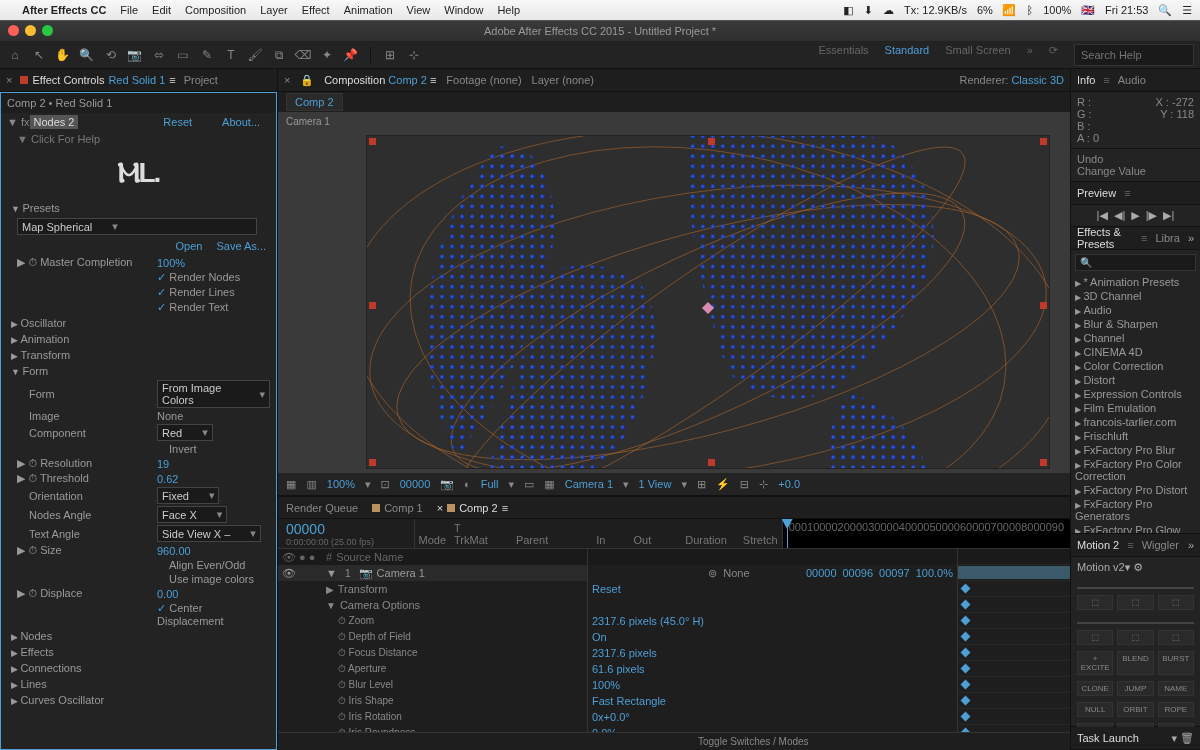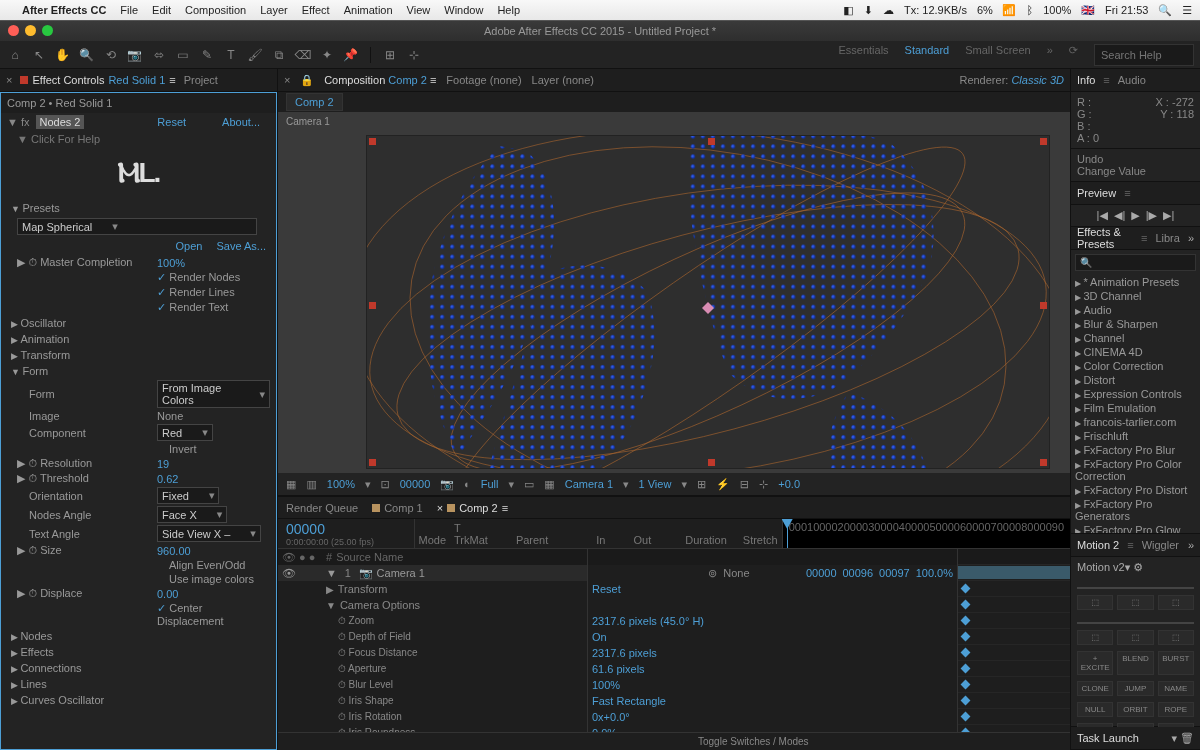--- a/index.html
+++ b/index.html
@@ -11,21 +11,21 @@
 .ae-titlebar { height: 20px; background: linear-gradient(#3a3a3a,#2e2e2e); text-align: center; line-height: 20px; font-size: 11px; color: #999; position: relative; }
 .traffic { position: absolute; left: 8px; top: 4px; display: flex; gap: 6px; }
 .traffic span { width: 11px; height: 11px; border-radius: 50%; display: inline-block; }
 .tr-r{background:#ff5f57}.tr-y{background:#febc2e}.tr-g{background:#28c840}
 .toolbar { height: 28px; background: #232323; border-bottom: 1px solid #111; display: flex; align-items: center; padding: 0 6px; gap: 6px; }
 .toolbar .tool { width: 18px; height: 18px; display:flex;align-items:center;justify-content:center; color:#888; cursor:pointer; font-size:12px;}
 .toolbar .sep { width:1px; height:16px; background:#111; margin:0 4px;}
 .toolbar .workspace { margin-left:auto; display:flex; gap:16px; font-size:11px; }
 .toolbar .ws-item{color:#666;cursor:pointer;}
 .toolbar .ws-item.active{color:#4d9fd6;}
-.toolbar .search{background:#1a1a1a;border:1px solid #333;padding:4px 6px;color:#888;font-size:11px;width:100px;}
+.toolbar .search{background:#1a1a1a;border:1px solid #333;padding:4px 6px;color:#888;font-size:11px;width:120px;}
 .main { flex:1; display:flex; min-height:0;}
 .left-panel { width:278px; background:#232323; border-right:1px solid #111; display:flex; flex-direction:column;}
 .center-panel { flex:1; display:flex; flex-direction:column; min-width:0;}
 .right-panel { width:130px; background:#232323; border-left:1px solid #111; display:flex; flex-direction:column;}
 .panel-tabs { height:23px; background:#1e1e1e; display:flex; align-items:center; padding:0 6px; gap:8px; border-bottom:1px solid #111; font-size:11px;}
 .panel-tab{color:#888;cursor:pointer;display:flex;align-items:center;gap:4px;}
 .panel-tab.active{color:#ddd;}
 .panel-tab .sq{width:8px;height:8px;display:inline-block;}
 .effect-controls{flex:1;overflow:hidden;background:#232323;font-size:11px;color:#999;border:1px solid #4d9fd6;}
 .ec-header{padding:4px 6px;color:#999;background:#1e1e1e;}
@@ -39,21 +39,21 @@
 .ec-dropdown{background:#1a1a1a;border:1px solid #444;padding:1px 4px;color:#ccc;display:inline-flex;align-items:center;gap:20px;font-size:11px;}
 .ec-dropdown::after{content:"▾";color:#888;}
 .ec-actions{display:flex;justify-content:flex-end;gap:14px;padding:3px 10px;}
 .ec-actions span{color:#4d9fd6;cursor:pointer;}
 .ml-logo{text-align:center;padding:10px 0;font-size:28px;font-weight:bold;color:#ddd;letter-spacing:-2px;}
 .comp-tabs{height:23px;background:#1e1e1e;display:flex;align-items:center;padding:0 6px;gap:10px;border-bottom:1px solid #111;}
 .comp-tab{color:#888;}
 .comp-tab.active{color:#ddd;}
 .comp-tab .txt{color:#4d9fd6;}
 .renderer{margin-left:auto;color:#888;}
-.renderer .val{color:#4d9fd6;font-style:italic;}
+.renderer .val{color:#4d9fd6;}
 .sub-tabs{height:20px;background:#1e1e1e;padding:0 8px;display:flex;align-items:center;}
 .sub-tab{background:#2a2a2a;padding:2px 8px;color:#4d9fd6;border:1px solid #333;}
 .viewer{flex:1;background:#3a3a3a;display:flex;flex-direction:column;min-height:0;}
 .viewer-label{padding:4px 8px;color:#999;font-size:10px;}
 .viewer-canvas{flex:1;margin:4px 20px 4px 88px;background:#2e2e2e;position:relative;overflow:hidden;border:1px solid #222;}
 .globe-svg{position:absolute;inset:0;width:100%;height:100%;}
 .handle{position:absolute;width:7px;height:7px;background:#c0392b;}
 .viewer-footer{height:22px;background:#232323;display:flex;align-items:center;gap:10px;padding:0 8px;color:#888;font-size:10px;}
 .viewer-footer .vf{color:#4d9fd6;}
 .timeline-area{height:255px;background:#1e1e1e;border-top:2px solid #111;display:flex;flex-direction:column;}
@@ -177,21 +177,21 @@
   <div class="main">
 
     <div class="left-panel">
       <div class="panel-tabs">
         <span class="panel-tab">×</span>
         <span class="panel-tab active"><span class="sq" style="background:#c0392b"></span><span>Effect Controls</span> <span style="color:#4d9fd6">Red Solid 1</span> ≡</span>
         <span class="panel-tab">Project</span>
       </div>
       <div class="effect-controls">
         <div class="ec-header">Comp 2 • Red Solid 1</div>
-        <div style="display:flex;padding:2px 6px;align-items:center;gap:6px;">
+        <div style="display:flex;padding:2px 6px;align-items:center;">
           <span style="color:#888">▼ fx</span>
           <span style="background:#555;padding:1px 4px;color:#ddd">Nodes 2</span>
           <span style="margin-left:auto;color:#4d9fd6">Reset</span>
           <span style="color:#4d9fd6;margin-left:30px;margin-right:10px">About...</span>
         </div>
         <div style="padding:2px 6px 2px 16px;color:#777">▼ <span>Click For Help</span></div>
         <div class="ml-logo">ⲘL.</div>
         <div class="ec-section open">Presets</div>
         <div style="padding:2px 16px"><span class="ec-dropdown" style="width:240px">
               <span>Map Spherical</span>

